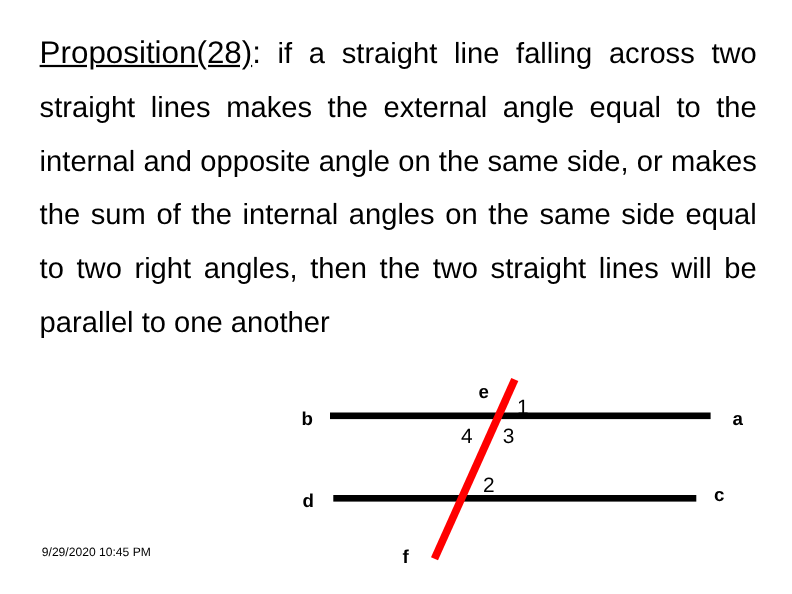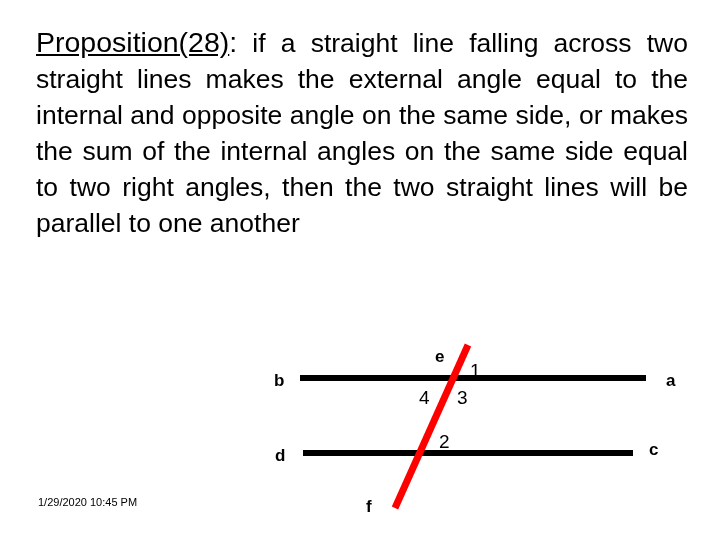--- a/index.html
+++ b/index.html
@@ -23,21 +23,21 @@
 
   
   #proposition {
     position: absolute;
     left: 36px;
     top: 24px;
     width: 652px;
     text-align: justify;
     text-justify: inter-word;
     font-size: 26.5px;
-    line-height: 36px;
+    line-height: 49px;
     letter-spacing: 0px;
     color: #000000;
   }
   #proposition .title {
     font-size: 28.5px;
     text-decoration: underline;
     text-underline-offset: 2px;
   }
   #proposition .colon {
     font-size: 28.5px;
@@ -144,15 +144,15 @@
     <span class="lbl lbl-letter" id="lbl-e">e</span>
     <span class="lbl lbl-letter" id="lbl-f">f</span>
 
     <span class="lbl lbl-num" id="lbl-1">1</span>
     <span class="lbl lbl-num" id="lbl-4">4</span>
     <span class="lbl lbl-num" id="lbl-3">3</span>
     <span class="lbl lbl-num" id="lbl-2">2</span>
 
   </div>
 
-  <div id="timestamp">1/29/2020 10:45 PM</div>
+  <div id="timestamp">9/29/2020 10:45 PM</div>
 
 </div>
 
 </body></html>

